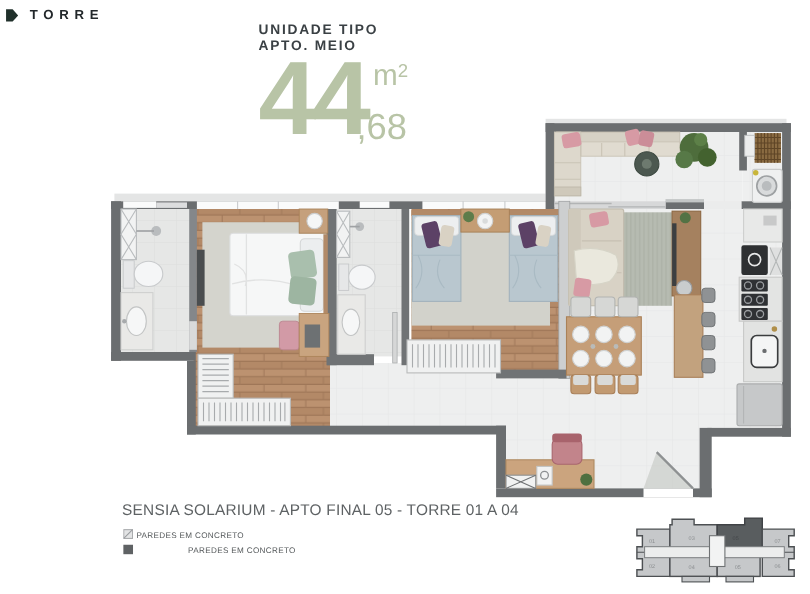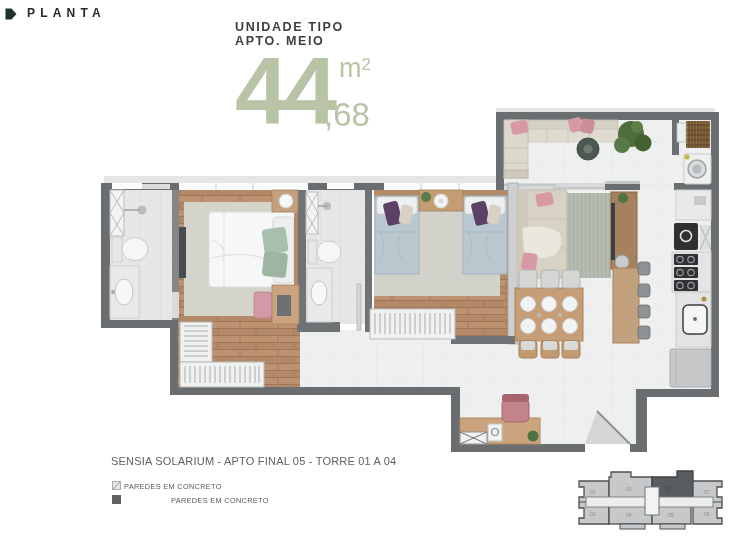--- a/index.html
+++ b/index.html
@@ -7,21 +7,21 @@
        font-family:"Liberation Sans", sans-serif;}
   .abs{position:absolute;}
 </style>
 </head>
 <body>
 
 <svg class="abs" style="left:5px;top:8px" width="12" height="12" viewBox="0 0 12 12">
   <path d="M0.5 0.5 L6.5 0.5 L11.5 6 L6.5 11.5 L0.5 11.5 Z" fill="#20302b"></path>
 </svg>
 
-<div class="abs" style="left:27px;top:6px;font-size:12px;font-weight:bold;letter-spacing:5.2px;color:#23282b;">PLANTA</div>
+<div class="abs" style="left:27px;top:6px;font-size:12px;font-weight:bold;letter-spacing:5.2px;color:#23282b;">TORRE</div>
 
 <div class="abs" style="left:235px;top:20px;font-size:12.5px;font-weight:bold;letter-spacing:1.6px;color:#3a4044;line-height:14px;">UNIDADE TIPO<br>APTO. MEIO</div>
 
 <div class="abs" style="left:235px;top:36px;font-size:95px;font-weight:bold;color:#b8c4a6;letter-spacing:-3.5px;">44</div>
 
 <div class="abs" style="left:339px;top:53px;font-size:27px;font-weight:normal;color:#b8c4a6;">m<span style="font-size:17px;vertical-align:7px;">2</span></div>
 
 <div class="abs" style="left:324px;top:96px;font-size:33px;font-weight:normal;color:#b8c4a6;">,68</div>
 
 <svg class="abs" style="left:0;top:0" width="736" height="540" viewBox="0 0 736 540">
@@ -364,21 +364,21 @@
 
   <rect x="502" y="399" width="27" height="23" rx="5" fill="#c2848b" stroke="#a8656e" stroke-width="1"></rect>
   <rect x="502" y="394" width="27" height="8" rx="3" fill="#a8636c"></rect>
 
   <g>
     <rect x="460" y="432" width="27" height="12" fill="#f1f2f2" stroke="#8f9294" stroke-width="1"></rect>
     <path d="M460 432 L487 444 M487 432 L460 444" stroke="#6f7274" stroke-width="1"></path>
   </g>
 </svg>
 
-<div class="abs" style="left:111px;top:455px;font-size:11px;letter-spacing:0.2px;color:#5e6264;">SENSIA SOLARIUM - APTO FINAL 05 - TORRE 01 A 04</div>
+<div class="abs" style="left:111px;top:455px;font-size:14px;letter-spacing:0.2px;color:#5e6264;">SENSIA SOLARIUM - APTO FINAL 05 - TORRE 01 A 04</div>
 
 <svg class="abs" style="left:112px;top:481px" width="9" height="9" viewBox="0 0 9 9">
   <rect x="0.5" y="0.5" width="8" height="8" fill="#e3e4e5" stroke="#aaacae" stroke-width="1"></rect>
   <path d="M8.5 0.5 L0.5 8.5" stroke="#9a9da0" stroke-width="1"></path>
 </svg>
 
 <div class="abs" style="left:124px;top:482px;font-size:7.4px;letter-spacing:0.3px;color:#54585a;">PAREDES EM CONCRETO</div>
 
 <svg class="abs" style="left:112px;top:495px" width="9" height="9" viewBox="0 0 9 9">
   <rect width="9" height="9" fill="#5f6264"></rect>

